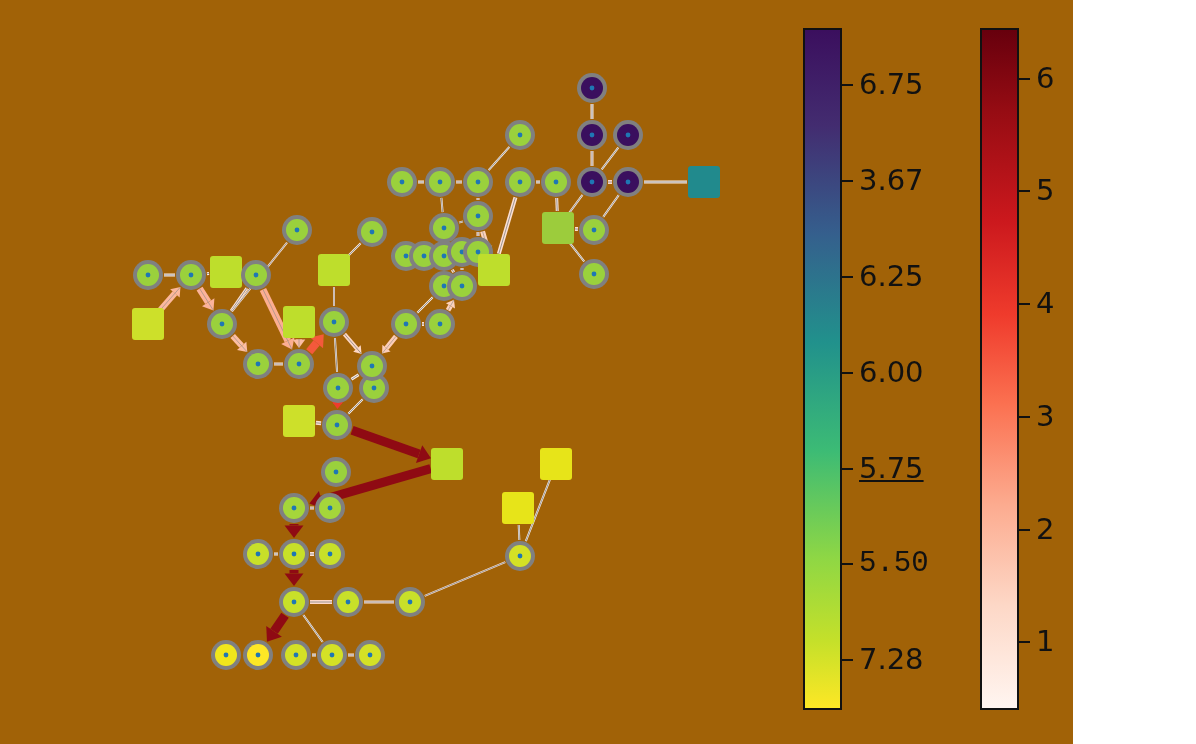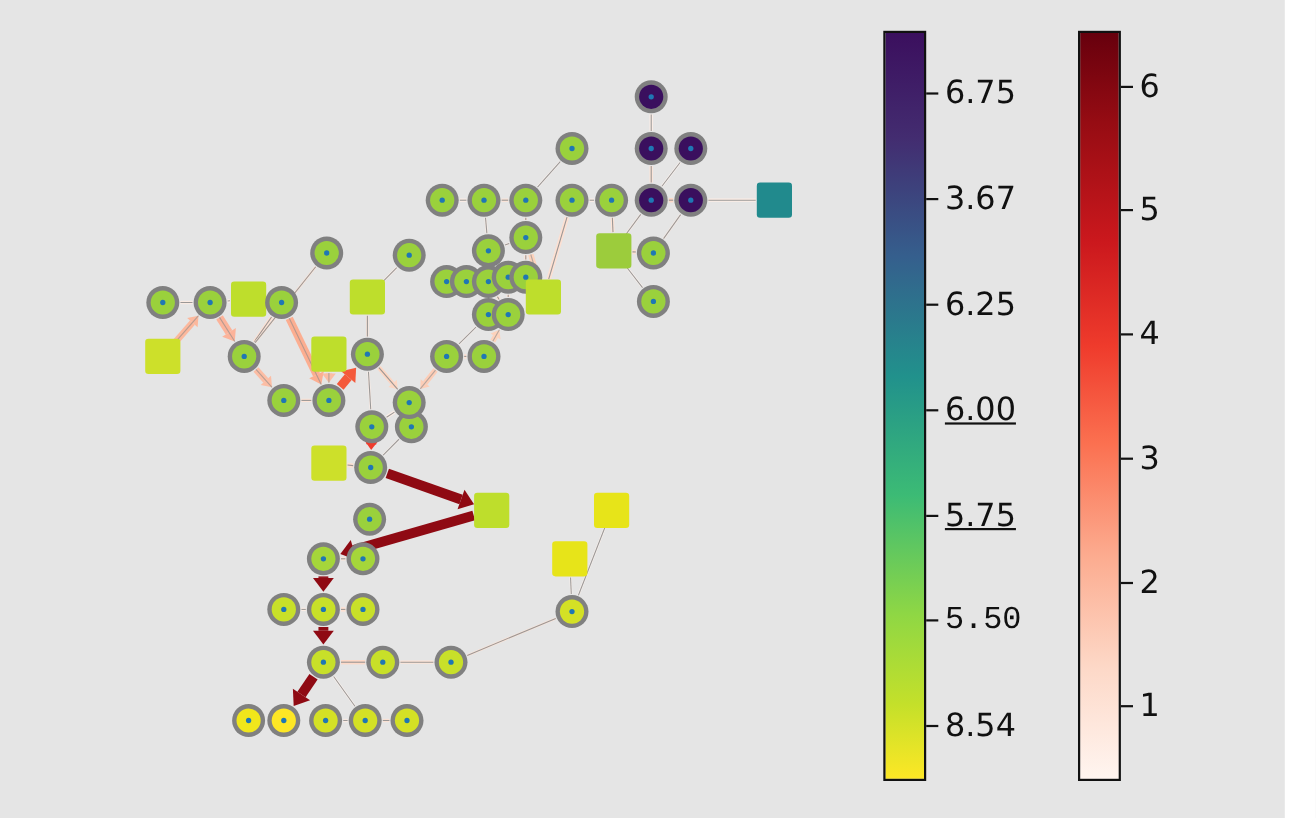--- a/index.html
+++ b/index.html
@@ -1,17 +1,17 @@
 <!DOCTYPE html>
 <html><head>
 <meta charset="utf-8">
 <style>
   html,body{margin:0;padding:0;background:#ffffff;}
   body{width:1196px;height:744px;overflow:hidden;font-family:"DejaVu Sans",sans-serif;}
-  #stage{position:relative;width:1168px;height:744px;background:#e5e5e5;}
+  #stage{position:relative;width:1073px;height:744px;background:#a16207;}
   svg.graph{position:absolute;left:0;top:0;width:1196px;height:744px;}
   .cb-wrap{position:absolute;}
   .cb-bar{position:absolute;border:2px solid #111;box-sizing:border-box;}
   .cb-tick{position:absolute;height:2px;background:#111;}
   .cb-label{position:absolute;font-family:"DejaVu Sans",sans-serif;font-size:29px;color:#111;white-space:nowrap;line-height:1;}
 </style>
 </head>
 <body>
 
 <div id="stage">
@@ -464,27 +464,27 @@
   <div class="cb-wrap" style="left:803px;top:28px;width:130px;height:682px;">
     <div class="cb-bar" id="cb0-bar" style="left: 0px; top: 0px; width: 39px; height: 682px; background: linear-gradient(rgb(59, 15, 94) 0%, rgb(67, 44, 112) 14%, rgb(53, 95, 141) 30%, rgb(33, 145, 140) 46%, rgb(60, 187, 117) 62%, rgb(143, 215, 68) 78%, rgb(196, 224, 42) 90%, rgb(253, 231, 37) 100%);"></div>
     <div id="cb0-ticks">
         <div class="cb-tick" style="left: 39px; top: 56.4719px; width: 11px;"></div>
         <div class="cb-label" style="left: 56px; top: 42.4719px;">6.75</div>
         <div class="cb-tick" style="left: 39px; top: 152.258px; width: 11px;"></div>
         <div class="cb-label" style="left: 56px; top: 138.258px;">3.67</div>
         <div class="cb-tick" style="left: 39px; top: 248.045px; width: 11px;"></div>
         <div class="cb-label" style="left: 56px; top: 234.045px;">6.25</div>
         <div class="cb-tick" style="left: 39px; top: 343.831px; width: 11px;"></div>
-        <div class="cb-label" style="left: 56px; top: 329.831px; text-decoration: underline;">6.00</div>
+        <div class="cb-label" style="left: 56px; top: 329.831px;">6.00</div>
         <div class="cb-tick" style="left: 39px; top: 439.618px; width: 11px;"></div>
         <div class="cb-label" style="left: 56px; top: 425.618px; text-decoration: underline;">5.75</div>
         <div class="cb-tick" style="left: 39px; top: 535.404px; width: 11px;"></div>
         <div class="cb-label" style="left: 56px; top: 521.404px; font-family: Liberation Mono, monospace;">5.50</div>
         <div class="cb-tick" style="left: 39px; top: 631.191px; width: 11px;"></div>
-        <div class="cb-label" style="left: 56px; top: 617.191px;">8.54</div>
+        <div class="cb-label" style="left: 56px; top: 617.191px;">7.28</div>
       </div>
   </div>
 
   <div class="cb-wrap" style="left:980px;top:28px;width:120px;height:682px;">
     <div class="cb-bar" id="cb1-bar" style="left: 0px; top: 0px; width: 39px; height: 682px; background: linear-gradient(rgb(103, 0, 13) 0%, rgb(150, 12, 19) 12%, rgb(203, 24, 29) 28%, rgb(239, 59, 44) 42%, rgb(251, 112, 80) 55%, rgb(252, 171, 143) 70%, rgb(253, 216, 199) 85%, rgb(255, 245, 240) 100%);"></div>
     <div id="cb1-ticks">
         <div class="cb-tick" style="left: 39px; top: 49.7273px; width: 11px;"></div>
         <div class="cb-label" style="left: 56px; top: 35.7273px;">6</div>
         <div class="cb-tick" style="left: 39px; top: 162.455px; width: 11px;"></div>
         <div class="cb-label" style="left: 56px; top: 148.455px;">5</div>

